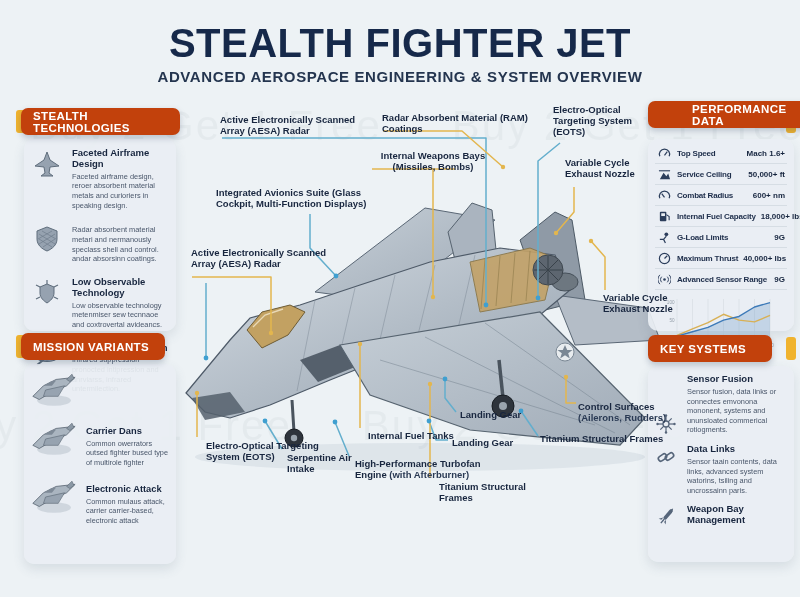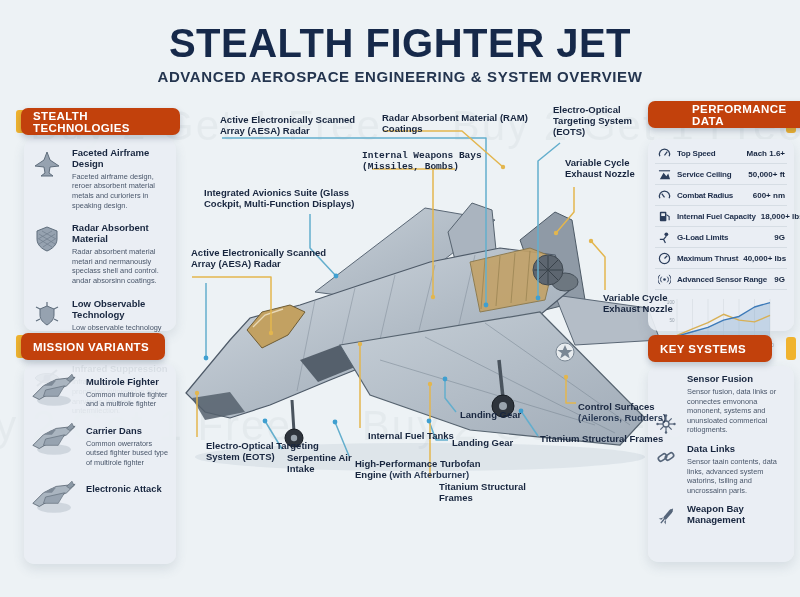--- a/index.html
+++ b/index.html
@@ -31,21 +31,21 @@
   .mitem .dd{font-size:7.3px;color:#49566a;line-height:1.3;margin-top:2px;}
   
   .prow{display:flex;align-items:center;gap:5px;padding:3.5px 2px;border-bottom:1px solid #d6dde4;}
   .prow:last-of-type{border-bottom:none;}
   .prow .ic{flex:0 0 15px;display:flex;align-items:center;justify-content:center;}
   .prow .lb{flex:1;font-size:8px;font-weight:bold;color:#1d2d4a;letter-spacing:-.2px;white-space:nowrap;}
   .prow .vl{font-size:8px;font-weight:bold;color:#16253f;white-space:nowrap;}
   
   .co{position:absolute;font-size:9.5px;font-weight:bold;color:#18263f;line-height:1.18;z-index:6;}
   .co .sub{font-weight:bold;color:#2a3a54;}
-  .ctr{text-align:left;font-family:Liberation Mono, monospace;}
+  .ctr{text-align:center;}
   svg{display:block;}
   .lines{position:absolute;left:0;top:0;z-index:4;pointer-events:none;}
   .jet{position:absolute;left:175px;top:195px;z-index:2;}
   .chartbox{margin-top:4px;}
 </style>
 </head>
 <body>
 <div class="canvas">
 
 <div class="wm" style="left:30px;top:102px;"><span>Buy 2 Get 1 Free</span><span>Buy 2 Get 1 Free</span></div>
@@ -180,21 +180,21 @@
         <circle cx="556" cy="233" r="2.2"></circle>
         <circle cx="503" cy="167" r="2.2"></circle>
   </g>
 </svg>
 
 <div class="co" style="left:220px;top:114px;width:152px;"><span>Active Electronically Scanned Array (AESA) Radar</span></div>
 <div class="co" style="left:382px;top:112px;width:162px;"><span>Radar Absorbent Material (RAM) Coatings</span></div>
 <div class="co ctr" style="left:362px;top:150px;width:142px;"><span>Internal Weapons Bays (Missiles, Bombs)</span></div>
 <div class="co" style="left:553px;top:104px;width:112px;"><span>Electro-Optical Targeting System (EOTS)</span></div>
 <div class="co" style="left:565px;top:157px;width:102px;"><span>Variable Cycle Exhaust Nozzle</span></div>
-<div class="co" style="left:204px;top:187px;width:152px;"><span>Integrated Avionics Suite (Glass Cockpit, Multi-Function Displays)</span></div>
+<div class="co" style="left:216px;top:187px;width:152px;"><span>Integrated Avionics Suite (Glass Cockpit, Multi-Function Displays)</span></div>
 <div class="co" style="left:191px;top:247px;width:162px;"><span>Active Electronically Scanned Array (AESA) Radar</span></div>
 <div class="co" style="left:603px;top:292px;width:96px;"><span>Variable Cycle Exhaust Nozzle</span></div>
 <div class="co" style="left:206px;top:440px;width:122px;"><span>Electro-Optical Targeting System (EOTS)</span></div>
 <div class="co" style="left:287px;top:452px;width:82px;"><span>Serpentine Air Intake</span></div>
 <div class="co" style="left:368px;top:430px;width:86px;"><span>Internal Fuel Tanks</span></div>
 <div class="co" style="left:355px;top:458px;width:132px;"><span>High-Performance Turbofan Engine</span> <span class="sub">(with Afterburner)</span></div>
 <div class="co" style="left:439px;top:481px;width:112px;"><span>Titanium Structural Frames</span></div>
 <div class="co" style="left:460px;top:409px;width:92px;"><span>Landing Gear</span></div>
 <div class="co" style="left:452px;top:437px;width:92px;"><span>Landing Gear</span></div>
 <div class="co" style="left:540px;top:433px;width:128px;"><span>Titanium Structural Frames</span></div>
@@ -224,21 +224,20 @@
               <line x1="5" y1="9" x2="21" y2="19"></line>
               <line x1="5" y1="14" x2="18" y2="22"></line>
               <line x1="8" y1="6" x2="22" y2="14"></line>
               <line x1="21" y1="9" x2="5" y2="19"></line>
               <line x1="18" y1="6" x2="4" y2="14"></line>
               <line x1="21" y1="14" x2="9" y2="22"></line>
             </g>
           </svg>
     </span>
     <div>
-          <div class="tt">Radar Absorbent Material</div>
       <div class="dd">Radar absorbent material metari and nermanously speclass shell and control. andar absorsinn coatings.</div>
         </div>
   </div>
   <div class="sitem">
     <span class="ic">
       <svg width="28" height="28" viewBox="0 0 28 28">
             <path d="M14,5 L21,8 V14 C21,19 17,22 14,24 C11,22 7,19 7,14 V8 Z" fill="#96a2b0" stroke="#5f6d7c" stroke-width="1"></path>
             <g stroke="#5f6d7c" stroke-width="1.2">
               <line x1="14" y1="5" x2="14" y2="1"></line>
               <line x1="7" y1="8" x2="3" y2="6"></line>
@@ -276,24 +275,20 @@
   <div class="mitem">
     <span class="th">
       <svg width="52" height="38" viewBox="0 0 48 36">
             <ellipse cx="24" cy="28" rx="16" ry="5" fill="#c3ccd4" opacity="0.7"></ellipse>
             <path d="M4,24 L14,14 L26,8 L44,6 L36,14 L22,20 L10,27 Z" fill="#aab5c0" stroke="#5c6875" stroke-width="0.8"></path>
             <path d="M15,14 L21,10 L26,9 L22,14 Z" fill="#7e8a97"></path>
             <path d="M16,18 L34,14 L28,24 L14,24 Z" fill="#97a3b0" stroke="#5c6875" stroke-width="0.6"></path>
             <path d="M36,8 L41,3 L43,7 L39,10 Z" fill="#8b98a5" stroke="#5c6875" stroke-width="0.6"></path>
           </svg>
     </span>
-    <div>
-          <div class="tt">Multirole Fighter</div>
-      <div class="dd">Common multirole fighter and a multirole fighter</div>
-        </div>
   </div>
   <div class="mitem">
     <span class="th">
       <svg width="52" height="38" viewBox="0 0 48 36">
             <ellipse cx="24" cy="28" rx="16" ry="5" fill="#c3ccd4" opacity="0.7"></ellipse>
             <path d="M4,24 L14,14 L26,8 L44,6 L36,14 L22,20 L10,27 Z" fill="#aab5c0" stroke="#5c6875" stroke-width="0.8"></path>
             <path d="M15,14 L21,10 L26,9 L22,14 Z" fill="#7e8a97"></path>
             <path d="M16,18 L34,14 L28,24 L14,24 Z" fill="#97a3b0" stroke="#5c6875" stroke-width="0.6"></path>
             <path d="M36,8 L41,3 L43,7 L39,10 Z" fill="#8b98a5" stroke="#5c6875" stroke-width="0.6"></path>
           </svg>
@@ -308,20 +303,21 @@
       <svg width="52" height="38" viewBox="0 0 48 36">
             <ellipse cx="24" cy="28" rx="16" ry="5" fill="#c3ccd4" opacity="0.7"></ellipse>
             <path d="M4,24 L14,14 L26,8 L44,6 L36,14 L22,20 L10,27 Z" fill="#aab5c0" stroke="#5c6875" stroke-width="0.8"></path>
             <path d="M15,14 L21,10 L26,9 L22,14 Z" fill="#7e8a97"></path>
             <path d="M16,18 L34,14 L28,24 L14,24 Z" fill="#97a3b0" stroke="#5c6875" stroke-width="0.6"></path>
             <path d="M36,8 L41,3 L43,7 L39,10 Z" fill="#8b98a5" stroke="#5c6875" stroke-width="0.6"></path>
           </svg>
     </span>
     <div>
           <div class="tt">Electronic Attack</div>
+      <div class="dd">Common mulaus attack, carrier carrier-based, electronic attack</div>
         </div>
   </div>
 </div>
 
 <span class="ptab" style="left:786px;top:110px;"></span>
 <div class="phead" style="left:648px;top:101px;width:122px;padding-left:44px;">
       <span>PERFORMANCE DATA</span>
     </div>
 <div class="pcard" style="left:648px;top:139px;width:146px;height:192px;padding:4px 7px;box-sizing:border-box;">
   <div class="prow">

